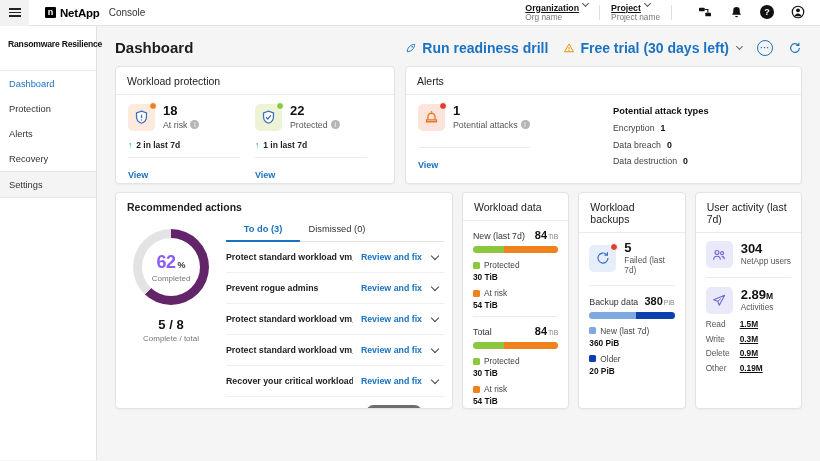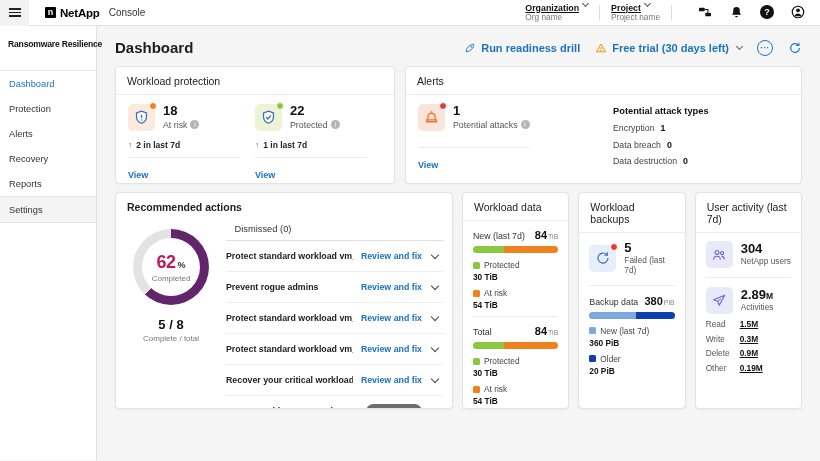--- a/index.html
+++ b/index.html
@@ -36,21 +36,21 @@
                border-bottom:1px solid #e8e8e8; letter-spacing:-0.2px; }
   .sb-item { font-size:9.3px; color:#333; padding:7.5px 9px; cursor:pointer; }
   .sb-item.active { color:#1b72c0; }
   .sb-item.settings { background:#f4f4f4; border-top:1px solid #e5e5e5; border-bottom:1px solid #e5e5e5; }
   .main { flex:1; overflow:hidden; }
 
   
   .page-header { display:flex; align-items:center; padding:13px 18px 10px; }
   .page-title { font-size:15px; font-weight:bold; color:#1c1c1c; }
   .header-actions { margin-left:auto; display:flex; align-items:center; gap:15px; }
-  .act { display:flex; align-items:center; gap:5px; font-size:11px; font-weight:bold; color:#1b72c0; cursor:pointer; }
+  .act { display:flex; align-items:center; gap:5px; font-size:14px; font-weight:bold; color:#1b72c0; cursor:pointer; }
   .trial-caret { width:5px; height:5px; border-right:1.2px solid #666; border-bottom:1.2px solid #666;
                  transform:rotate(45deg); margin:-2px 0 0 3px; }
   .circle-btn { width:16px; height:16px; border:1.3px solid #1b72c0; border-radius:50%; color:#1b72c0;
                 font-size:8px; font-weight:bold; line-height:13px; text-align:center; letter-spacing:0.5px; cursor:pointer; }
   .icon-btn { cursor:pointer; display:flex; align-items:center; }
 
   
   .content { padding:0 18px; }
   .card { background:#fff; border:1px solid #e3e3e3; border-radius:4px; box-shadow:0 1px 2px rgba(0,0,0,.04); }
   .card-h { font-size:10.5px; color:#222; padding:8px 11px 7px; border-bottom:1px solid #ebebeb; }
@@ -86,21 +86,21 @@
   .al-row b { margin-left:6px; color:#111; }
 
   
   .ra-body { display:flex; flex:1; min-height:0; }
   .ra-left { width:110px; flex:none; text-align:center; padding-top:14px; }
   .donut { width:76px; height:76px; margin:0 auto; border-radius:50%; position:relative;
            background:conic-gradient(var(--dcol,#63256a) calc(var(--pct,0)*1%), #e3e3e3 0); }
   .donut-hole { position:absolute; inset:9px; border-radius:50%; background:#fff; display:flex;
                 flex-direction:column; align-items:center; justify-content:center; }
   .donut-line { display:flex; align-items:baseline; gap:2px; }
-  .donut-num { font-size:18px; font-weight:bold; color:#be185d; letter-spacing:-0.5px;text-align:center; }
+  .donut-num { font-size:18px; font-weight:bold; color:#8b5cf6; letter-spacing:-0.5px;text-align:center; }
   .donut-pct { font-size:9px; color:#333; font-weight:bold; }
   .donut-sub { font-size:8px; color:#777; margin-top:1px; }
   .frac { font-size:13px; font-weight:bold; color:#111; margin-top:12px; }
   .frac-l { font-size:8px; color:#777; margin-top:2px; }
   .ra-right { flex:1; min-width:0; display:flex; flex-direction:column; padding-right:8px; }
   .tabs { display:flex; border-bottom:1px solid #e2e2e2; flex:none; }
   .tab { font-size:9.3px; color:#333; padding:9px 0 6px; width:74px; text-align:center; cursor:pointer; }
   .tab.active { color:#1b72c0; font-weight:bold; border-bottom:2px solid #1b72c0; margin-bottom:-1px; }
   .ra-row { height:31px; display:flex; align-items:center; border-bottom:1px solid #efefef; }
   .ra-lb { flex:1; min-width:0; font-size:8.8px; font-weight:bold; color:#222; white-space:nowrap; overflow:hidden; }
@@ -193,21 +193,20 @@
   </div>
 
   <div class="app">
 
     <div class="sidebar">
       <div class="sb-header">Ransomware Resilience</div>
       <div class="sb-item active">Dashboard</div>
       <div class="sb-item">Protection</div>
       <div class="sb-item">Alerts</div>
       <div class="sb-item">Recovery</div>
-      <div class="sb-item">Reports</div>
       <div class="sb-item settings">Settings</div>
     </div>
 
     <div class="main">
       <div class="page-header">
         <span class="page-title">Dashboard</span>
         <div class="header-actions">
           <div class="act">
             <svg width="12" height="12" viewBox="0 0 24 24">
                 <path d="M4.5 19.5c0-4.5 2.3-9.5 7.2-12.6 3.3-2.1 7.8-2.4 7.8-2.4s-.3 4.5-2.4 7.8c-3.1 4.9-8.1 7.2-12.6 7.2Z" fill="none" stroke="#1b72c0" stroke-width="1.9"></path>
@@ -349,20 +348,21 @@
                         <span class="donut-pct">%</span>
                       </div>
                     <div class="donut-sub">Completed</div>
                   </div>
                 </div>
                 <div class="frac">5 / 8</div>
                 <div class="frac-l">Complete / total</div>
               </div>
               <div class="ra-right">
                 <div class="tabs">
+                  <div class="tab active">To do (3)</div>
                   <div class="tab">Dismissed (0)</div>
                 </div>
                 <div class="ra-rows">
                   <div class="ra-row">
                     <span class="ra-lb">Protect standard workload vm_datastore_u...</span>
                     <span class="ra-act">Review and fix</span>
                     <span class="cv"></span>
                   </div>
                   <div class="ra-row">
                     <span class="ra-lb">Prevent rogue admins</span>

